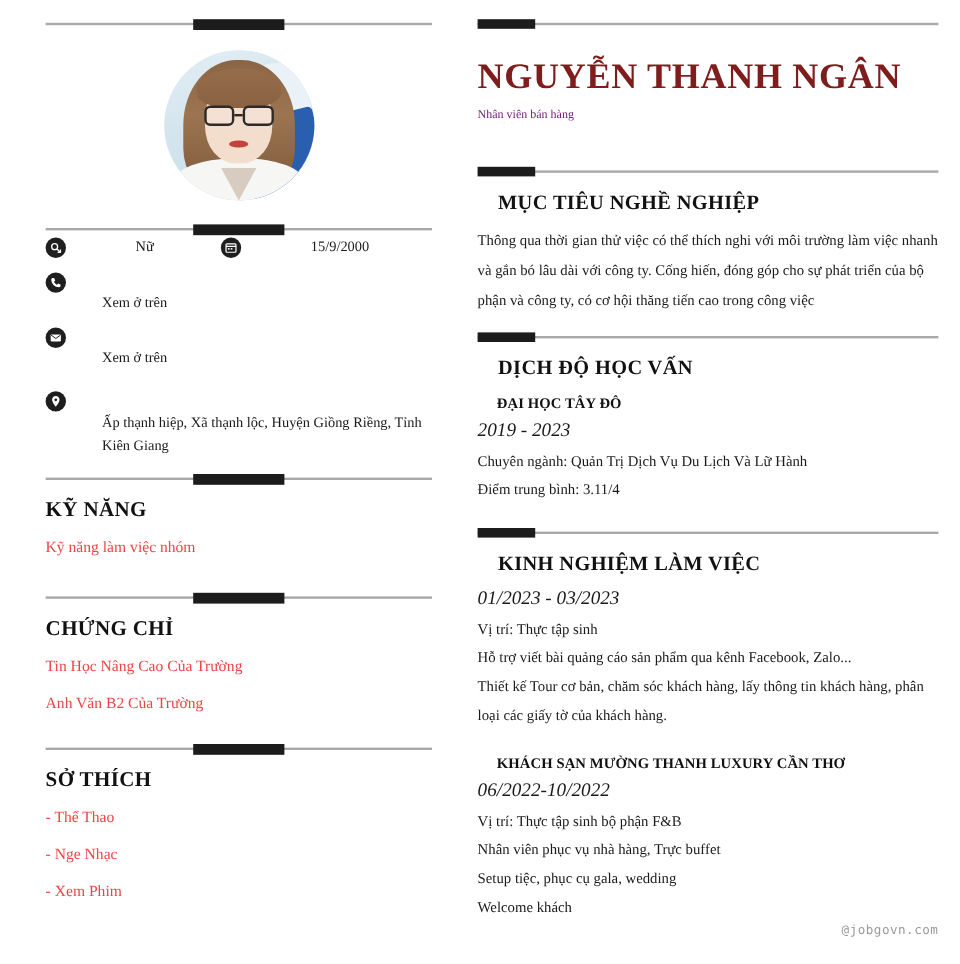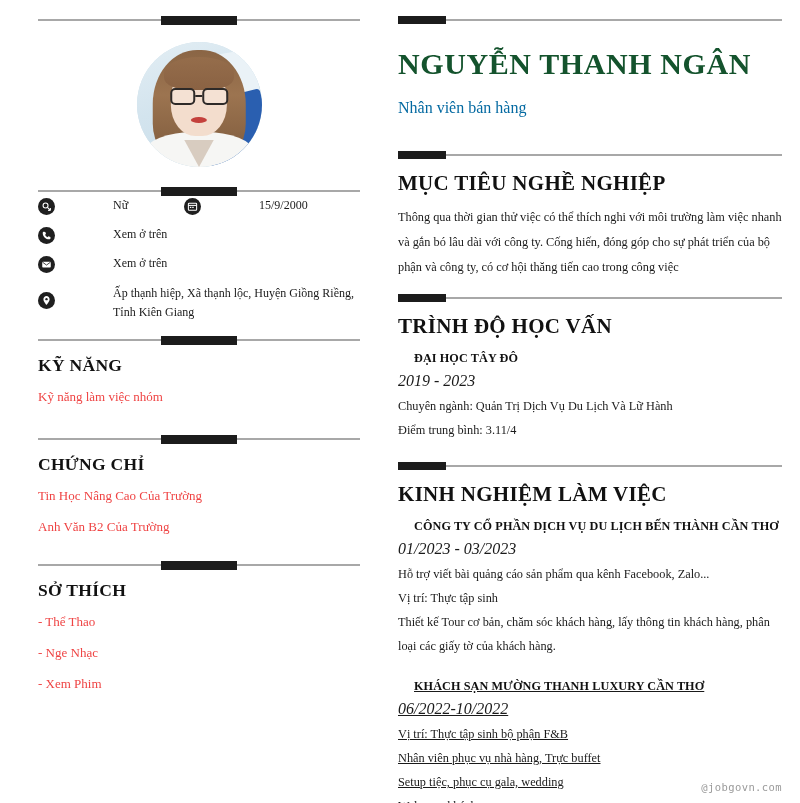--- a/index.html
+++ b/index.html
@@ -165,20 +165,21 @@
   }
 
   
   .contact {
     margin-top: 4px;
   }
   .c-row {
     display: flex;
     align-items: flex-start;
     margin-bottom: 11px;
+    flex-direction: column;
   }
   .c-icon {
     width: 17px;
     height: 17px;
     flex: 0 0 17px;
     border-radius: 50%;
     background: #1f1f1f;
     display: flex;
     align-items: center;
     justify-content: center;
@@ -207,57 +208,57 @@
   
   h2.sec {
     font-size: 17.5px;
     font-weight: bold;
     letter-spacing: 0.3px;
     margin: 13px 0 10px 0;
     color: #111;
     font-family: "Liberation Serif", "DejaVu Serif", serif;
   }
   .col-right h2.sec {
-    margin: 14px 0 9px 0;
-    font-size: 21px;
+    margin: 14px 0 9px 17px;
+    font-size: 17px;
   }
   .body-line {
     font-size: 13px;
     line-height: 21px;
     margin: 0 0 6px 0;
     color: #ef4444;
   }
   .col-left .body-line { margin-bottom: 10px; }
 
   
   .name {
     font-size: 30px;
     font-weight: bold;
     line-height: 39px;
     letter-spacing: 0.6px;
     margin: 22px 0 0 0;
-    color: #14532d;
+    color: #7f1d1d;
   }
   .role {
-    font-size: 16px;
+    font-size: 10px;
     line-height: 22px;
-    margin: 14px 0 0 0;
-    color: #0369a1;
+    margin: 2px 0 0 0;
+    color: #701a75;
   }
 
   
   .para {
     font-size: 12.3px;
     line-height: 25px;
     margin: 0;
     color: #1a1a1a;
     text-align: left;
   }
   .entry { margin-bottom: 2px; }
-  .entry + .entry { margin-top: 18px; text-decoration: underline; }
+  .entry + .entry { margin-top: 18px; }
   .entry-title {
     font-size: 12.2px;
     font-weight: bold;
     letter-spacing: 0.1px;
     line-height: 20px;
     margin: 0 0 3px 16px;
     color: #111;
   }
   .entry-date {
     font-size: 16px;
@@ -273,21 +274,21 @@
     color: #1a1a1a;
   }
 
   
   .sp-top { height: 18px; }
 
   
   .watermark {
     position: absolute;
     right: 18px;
-    bottom: 10px;
+    bottom: 22px;
     font-family: "DejaVu Sans Mono", "Liberation Mono", monospace;
     font-size: 10.5px;
     color: #9a9a9a;
     letter-spacing: 0.4px;
   }
 </style>
 </head>
 <body>
 
 <div class="page">
@@ -430,40 +431,39 @@
     </div>
 
     <h2 class="sec">MỤC TIÊU NGHỀ NGHIỆP</h2>
     <p class="para">Thông qua thời gian thử việc có thể thích nghi với môi trường làm việc nhanh và gắn bó lâu dài với công ty. Cống hiến, đóng góp cho sự phát triển của bộ phận và công ty, có cơ hội thăng tiến cao trong công việc</p>
 
     <div class="divider lead" style="margin-top:16px;">
       <div class="rail"></div>
       <div class="block"></div>
     </div>
 
-    <h2 class="sec">TRÌNH ĐỘ HỌC VẤN</h2>
+    <h2 class="sec">DỊCH ĐỘ HỌC VẤN</h2>
     <div class="entry">
       <p class="entry-title">ĐẠI HỌC TÂY ĐÔ</p>
       <p class="entry-date">2019 - 2023</p>
       <p class="entry-line">Chuyên ngành: Quản Trị Dịch Vụ Du Lịch Và Lữ Hành</p>
       <p class="entry-line">Điểm trung bình: 3.11/4</p>
     </div>
 
     <div class="divider lead" style="margin-top:22px;">
       <div class="rail"></div>
       <div class="block"></div>
     </div>
 
     <h2 class="sec">KINH NGHIỆM LÀM VIỆC</h2>
 
     <div class="entry">
-      <p class="entry-title">CÔNG TY CỔ PHẦN DỊCH VỤ DU LỊCH BẾN THÀNH CẦN THƠ</p>
       <p class="entry-date">01/2023 - 03/2023</p>
+      <p class="entry-line">Vị trí: Thực tập sinh</p>
       <p class="entry-line">Hỗ trợ viết bài quảng cáo sản phẩm qua kênh Facebook, Zalo...</p>
-      <p class="entry-line">Vị trí: Thực tập sinh</p>
       <p class="entry-line">Thiết kế Tour cơ bản, chăm sóc khách hàng, lấy thông tin khách hàng, phân loại các giấy tờ của khách hàng.</p>
     </div>
 
     <div class="entry">
       <p class="entry-title">KHÁCH SẠN MƯỜNG THANH LUXURY CẦN THƠ</p>
       <p class="entry-date">06/2022-10/2022</p>
       <p class="entry-line">Vị trí: Thực tập sinh bộ phận F&amp;B</p>
       <p class="entry-line">Nhân viên phục vụ nhà hàng, Trực buffet</p>
       <p class="entry-line">Setup tiệc, phục cụ gala, wedding</p>
       <p class="entry-line">Welcome khách</p>

